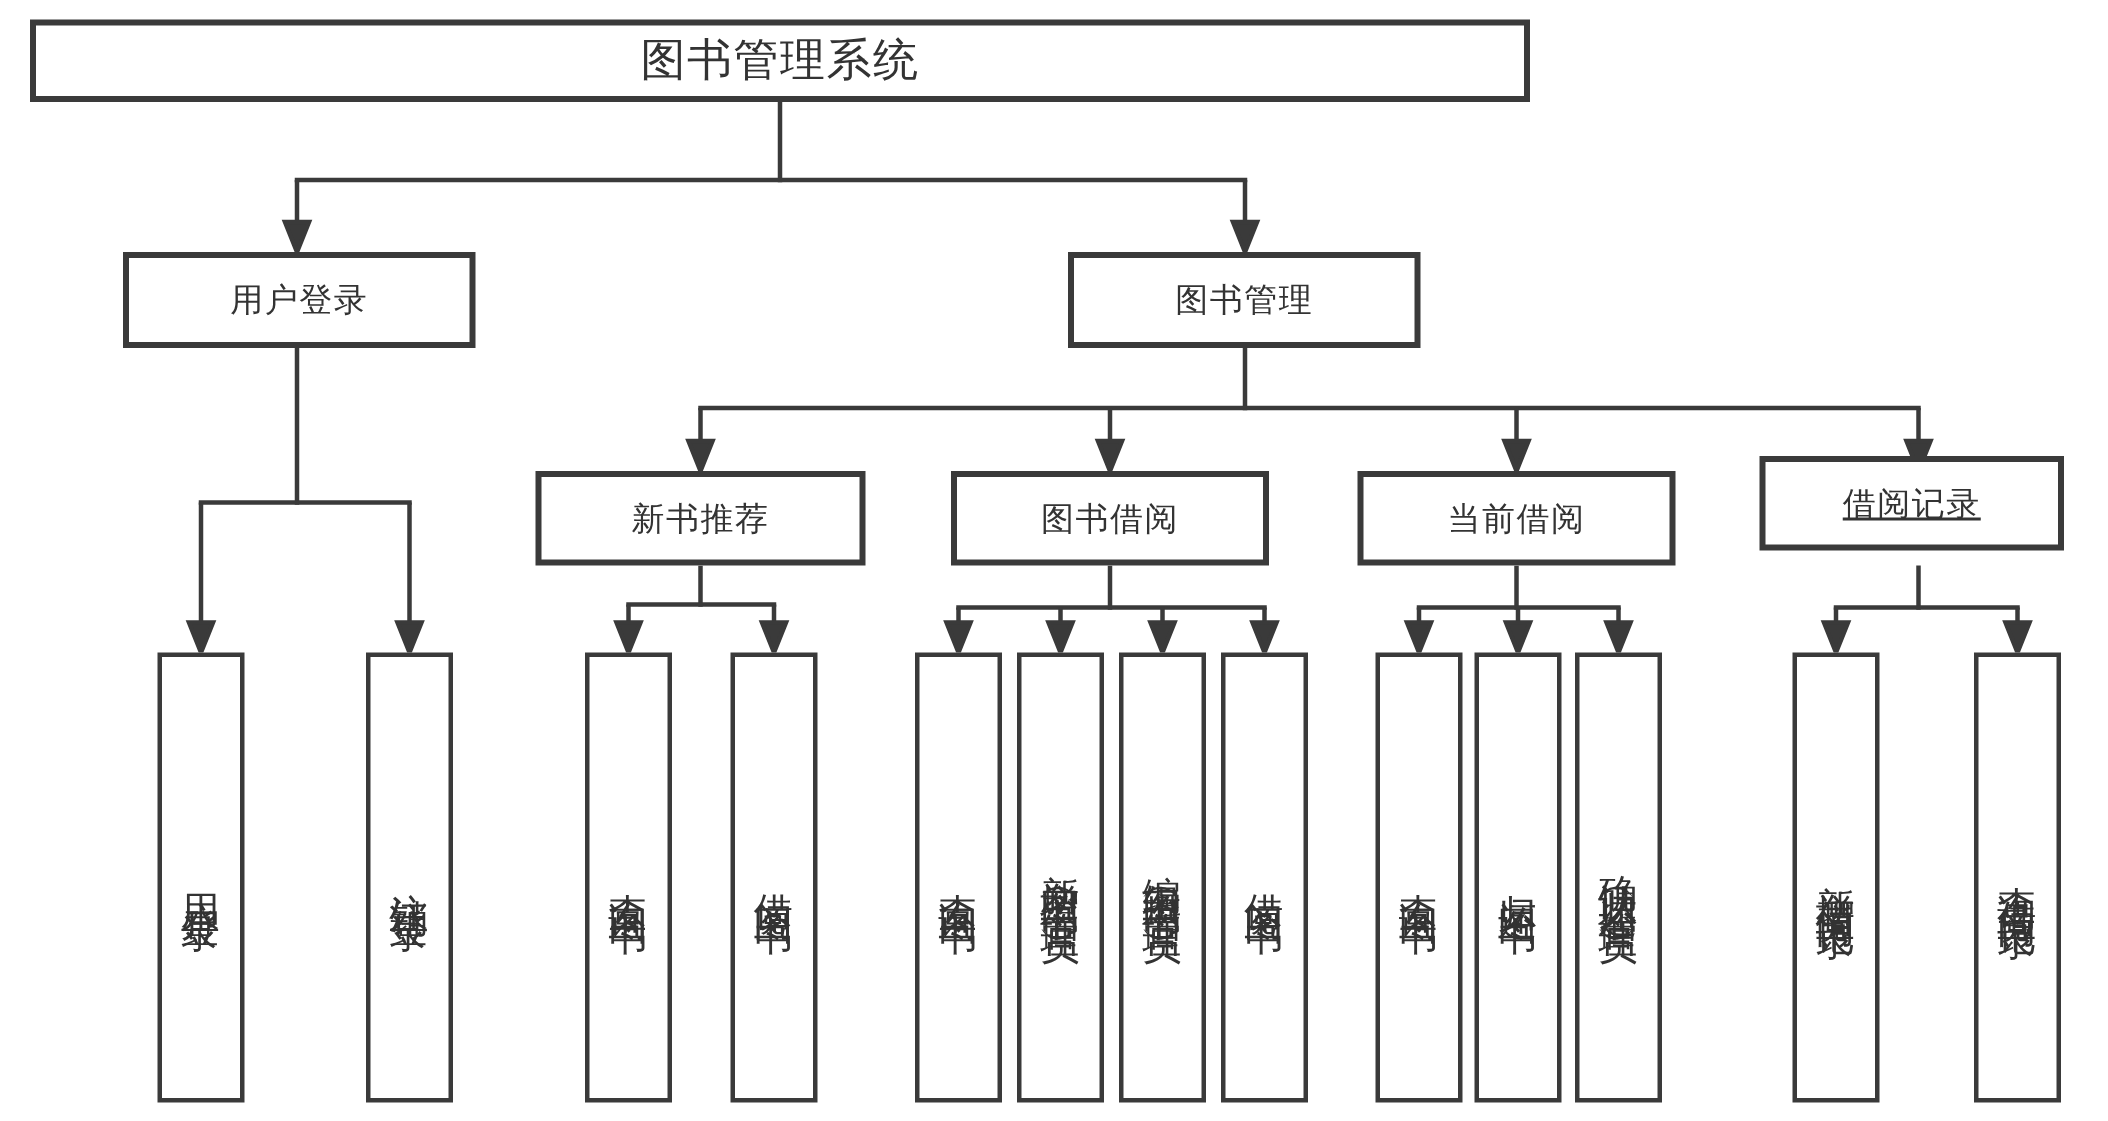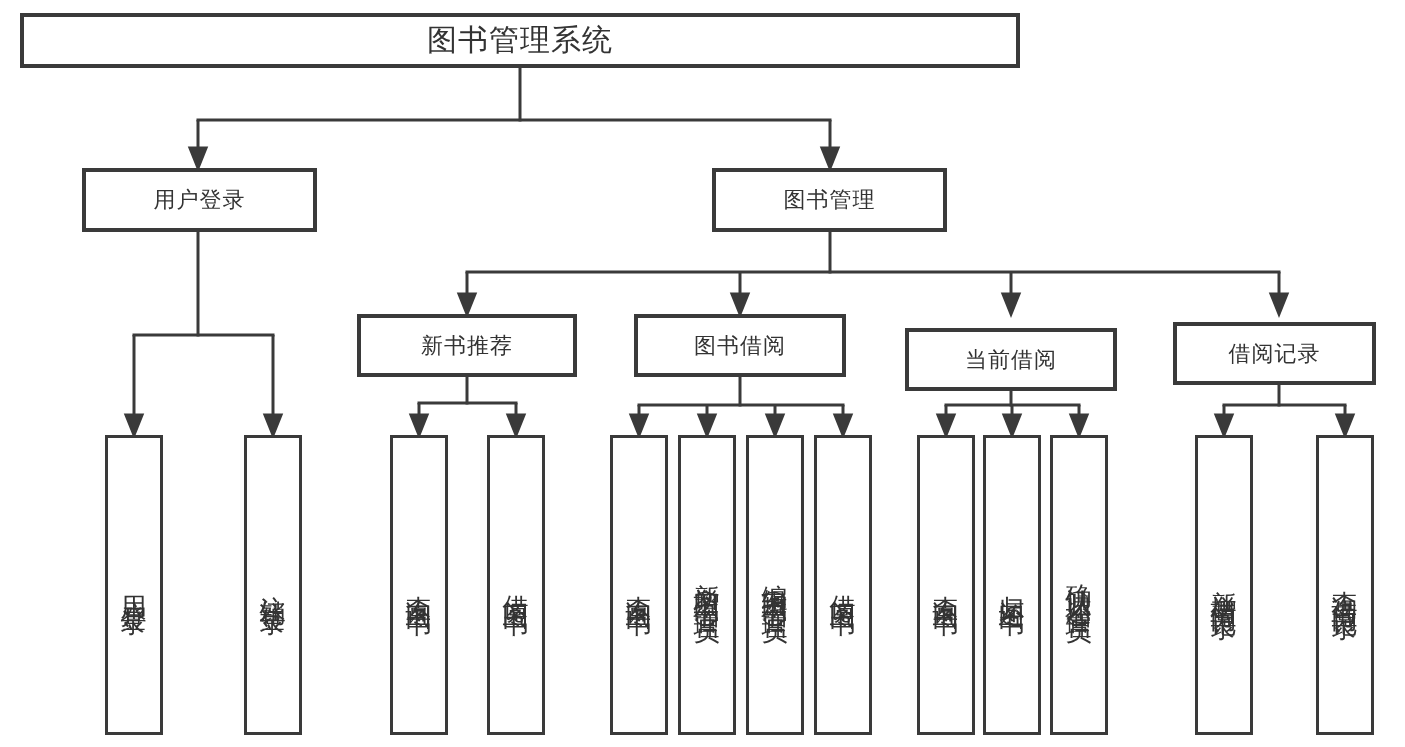--- a/index.html
+++ b/index.html
@@ -150,24 +150,24 @@
   <div class="hnode" style="left:712px; top:168px; width:235px; height:64px;">
     <span>图书管理</span>
   </div>
 
   <div class="hnode" style="left:357px; top:314px; width:220px; height:63px;">
     <span>新书推荐</span>
   </div>
   <div class="hnode" style="left:634px; top:314px; width:212px; height:63px;">
     <span>图书借阅</span>
   </div>
-  <div class="hnode" style="left:905px; top:328px; width:212px; height:63px;">
+  <div class="hnode" style="left:905px; top:314px; width:212px; height:63px;">
     <span>当前借阅</span>
   </div>
-  <div class="hnode" style="left:1173px; top:322px; width:203px; height:63px;">
+  <div class="hnode" style="left:1173px; top:304px; width:203px; height:63px;text-decoration:underline;">
     <span>借阅记录</span>
   </div>
 
   <div class="vnode" style="left:105px;">
     <span>用户登录</span>
   </div>
   <div class="vnode" style="left:244px;">
     <span>注销登录</span>
   </div>
 

